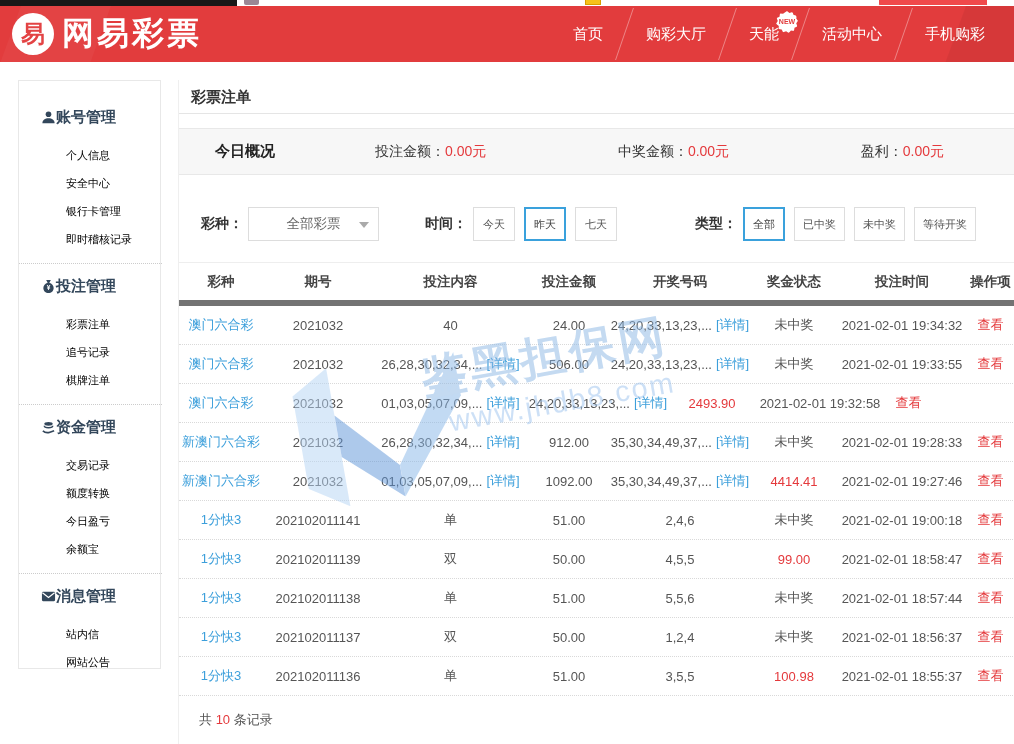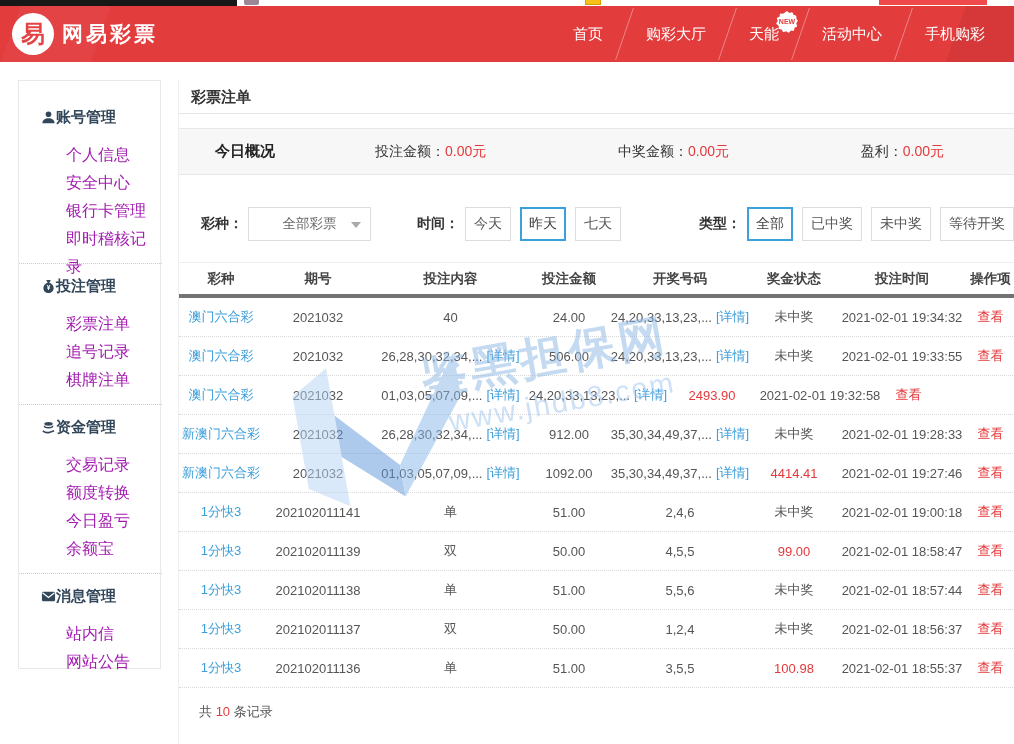--- a/index.html
+++ b/index.html
@@ -13,56 +13,56 @@
   .top-strip .fav-frag { position:absolute; left:244px; top:0; width:15px; height:5px; background:#9b8795; border-radius:0 0 2px 2px; }
   .top-strip .yellow-frag { position:absolute; left:585px; top:0; width:16px; height:5px; background:#f6c21a; border:1px solid #d89d00; border-top:none; }
   .top-strip .red-btn-frag { position:absolute; left:878px; top:0; width:110px; height:6px; background:#f0494b; border:1px solid #fff; border-top:none; border-radius:0 0 2px 2px; }
 
   
   .header { position:absolute; left:0; top:6px; width:1014px; height:56px; background:#e23c3d; overflow:hidden; z-index:5; display:flex; align-items:center; }
   .header .stripe { position:absolute; top:-10px; width:90px; height:80px; background:rgba(255,255,255,.04); transform:skewX(-20deg); }
   .logo-wrap { display:flex; align-items:center; margin-left:12px; cursor:pointer; }
   .logo-circle { width:42px; height:42px; background:#fff; border-radius:50%; display:flex; align-items:center; justify-content:center; }
   .logo-glyph { color:#e23c3d; font-size:24px; font-weight:bold; line-height:1; }
-  .logo-text { color:#fff; font-size:21px; font-weight:bold; letter-spacing:3px; margin-left:8px; }
+  .logo-text { color:#fff; font-size:32px; font-weight:bold; letter-spacing:3px; margin-left:8px; }
   .nav { position:absolute; right:8px; top:0; height:56px; display:flex; align-items:center; }
   .nav-sep { width:1px; height:52px; background:rgba(255,255,255,.38); transform:skewX(-19deg); }
   .nav-item { position:relative; color:#fff; font-size:15px; padding:0 21px; line-height:56px; cursor:pointer; text-decoration:none; white-space:nowrap; }
   .new-badge { position:absolute; top:5px; right:2px; width:22px; height:22px; background:#fff; border-radius:50%; color:#e23c3d; font-size:7px; font-weight:bold; display:flex; align-items:center; justify-content:center;
     clip-path:polygon(50% 0%,61% 9%,75% 5%,80% 18%,95% 20%,92% 34%,100% 44%,92% 56%,97% 70%,84% 76%,82% 91%,68% 89%,58% 100%,46% 92%,32% 97%,26% 84%,11% 82%,13% 68%,0% 58%,8% 46%,3% 32%,16% 26%,18% 11%,32% 13%);}
 
   
   .sidebar { position:absolute; left:18px; top:80px; width:143px; height:589px; background:#fff; border:1px solid #e8e8e8; padding:24px 0 0 22px; }
   .sb-header { display:flex; align-items:center; height:24px; font-size:15px; font-weight:bold; color:#33475b; cursor:pointer; }
   .sb-icon { width:15px; height:15px; display:inline-flex; }
   .sb-items { margin:12px 0 0 25px; }
-  .sb-item { height:28px; line-height:28px; font-size:16px; color:#a21caf; cursor:pointer; }
+  .sb-item { height:28px; line-height:28px; font-size:11px; color:#000000; cursor:pointer; }
   .sb-divider { border-top:1px dotted #ccc; margin:10px 22px 10px -22px; margin-right:0; width:143px; margin-left:-22px; }
 
   
   .main { position:absolute; left:178px; top:80px; width:836px; height:664px; background:#fff; border-left:1px solid #efefef; }
   .title-bar { height:34px; border-bottom:1px solid #e5e5e5; font-size:15px; font-weight:bold; color:#333; padding:8px 0 0 12px; }
   .overview { margin-top:14px; height:47px; background:#f7f7f7; border-top:1px solid #e8e8e8; border-bottom:1px solid #e8e8e8; display:flex; align-items:center; }
   .ov-title { font-size:15px; font-weight:bold; color:#222; margin-left:36px; width:160px; }
   .ov-stats { flex:1; display:flex; justify-content:space-between; padding-right:70px;text-align:center; }
   .ov-stat { font-size:14px; color:#333; }
   .ov-stat .val { color:#e4393c; }
 
   .filters { margin-top:31px; height:36px; display:flex; align-items:center; padding-left:22px; }
   .f-label { font-size:14px; font-weight:bold; color:#333; white-space:nowrap; }
   .f-select { width:131px; height:34px; border:1px solid #ddd; background:#fff; margin-left:5px; position:relative; display:flex; align-items:center; justify-content:center; font-size:13.5px; color:#666; cursor:pointer; }
   .caret { position:absolute; right:9px; top:14px; width:0; height:0; border-left:5px solid transparent; border-right:5px solid transparent; border-top:6px solid #aaa; }
   .f-group { display:flex; gap:9px; margin-left:6px; }
-  .f-btn { height:34px; padding:0 8px; min-width:42px; background:#fff; border:1px solid #ddd; font-size:14px; color:#555; display:flex; align-items:center; justify-content:center; cursor:pointer; white-space:nowrap; }
+  .f-btn { height:34px; padding:0 8px; min-width:42px; background:#fff; border:1px solid #ddd; font-size:11px; color:#555; display:flex; align-items:center; justify-content:center; cursor:pointer; white-space:nowrap; }
   .f-btn.selected { border-color:#3aa1dc; box-shadow:inset 0 0 0 1px #3aa1dc; color:#444; }
   .gap-time { margin-left:46px; } .gap-type { margin-left:78px; }
 
   .table { margin-top:20px; width:836px; }
   .tr { display:flex; width:836px; }
-  .thead { height:36px; border-top:1px solid #eee; border-bottom:4px solid #737373; }
+  .thead { height:44px; border-top:1px solid #eee; border-bottom:6px solid #737373; }
   .th { font-size:13.5px; color:#444; font-weight:bold; display:flex; align-items:center; justify-content:center; }
   .row { height:39px; border-bottom:1px dotted #d9d9d9; }
   .td { font-size:13px; color:#555; display:flex; align-items:center; justify-content:center; gap:4px; white-space:nowrap; overflow:hidden; }
   .c0{width:84px;} .c1{width:110px;} .c2{width:155px;} .c3{width:82px;}
   .c4{width:140px;} .c5{width:88px;} .c6{width:128px;} .c7{width:49px;}
   .link-blue { color:#3c9fdb; cursor:pointer; }
   .txt-red { color:#e4393c; }
   .action-link { color:#e4393c; cursor:pointer; }
 
   .table-footer { padding:15px 0 0 20px; font-size:13px; color:#555; }

